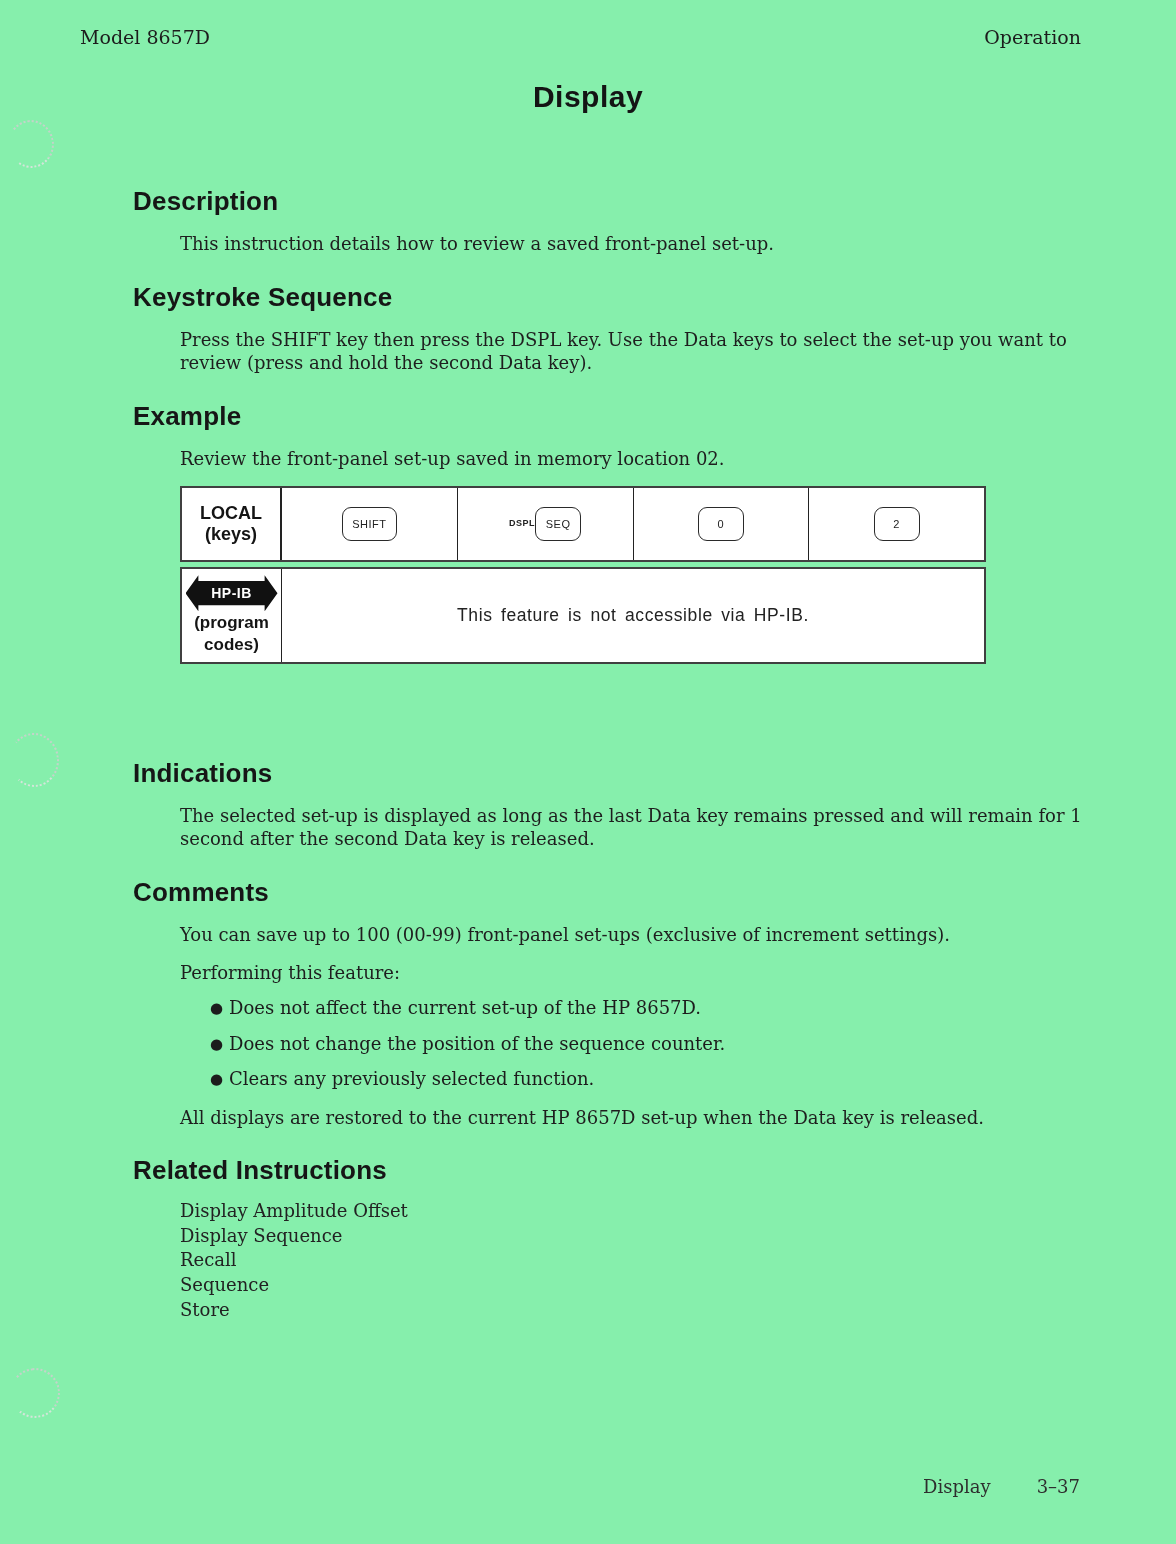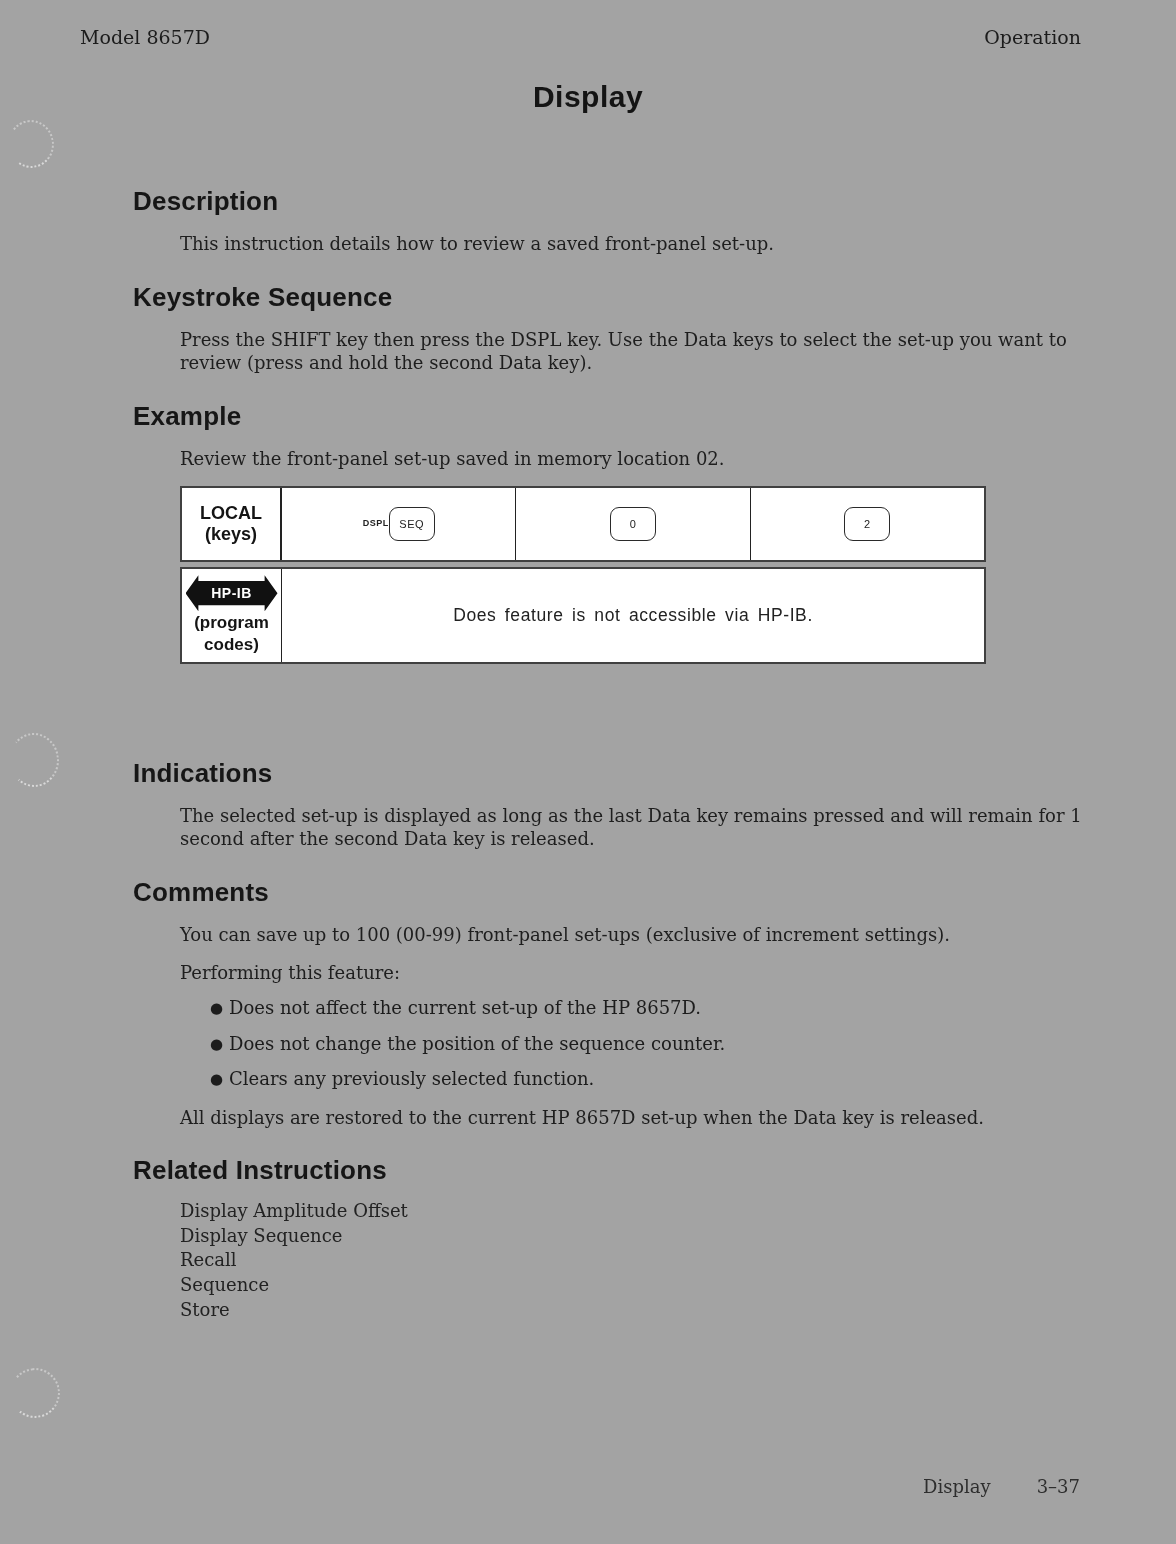--- a/index.html
+++ b/index.html
@@ -1,21 +1,21 @@
 <!DOCTYPE html>
 <html><head>
 <meta charset="utf-8">
 <style>
   * { margin:0; padding:0; box-sizing:border-box; }
   html,body { background:#e8e8e8; }
   .page {
     position:relative;
     width:1176px; height:1544px;
     margin:0 auto;
-    background:#a3a3a3;
+    background:#86efac;
     color:#1c1c1c;
     font-family:"DejaVu Serif", serif;
     overflow:hidden;
   }
 
   
   .scan-artifact {
     position:absolute;
     border:2px dotted #cfcfcf;
     border-left-color:transparent;
@@ -155,39 +155,42 @@
     <h2 class="sec gap-sm">Example</h2>
     <p class="body-text">Review the front-panel set-up saved in memory location 02.</p>
 
     <div class="kt-wrap">
       <div class="kt-row kt-row-keys">
         <div class="kt-label-cell">
           <span>LOCAL</span>
           <span>(keys)</span>
         </div>
         <div class="kt-key-cell">
+          <div class="keycap">SHIFT</div>
+        </div>
+        <div class="kt-key-cell">
           <div class="shift-label">DSPL</div>
           <div class="keycap">SEQ</div>
         </div>
         <div class="kt-key-cell">
           <div class="keycap">0</div>
         </div>
         <div class="kt-key-cell">
           <div class="keycap">2</div>
         </div>
       </div>
       <div class="kt-row kt-row-hpib">
         <div class="hpib-cell">
           <div class="hpib-badge">
             <span>HP-IB</span>
           </div>
           <div class="hpib-caption">(program</div>
           <div class="hpib-caption">codes)</div>
         </div>
-        <div class="hpib-message-cell">Does feature is not accessible via HP-IB.</div>
+        <div class="hpib-message-cell">This feature is not accessible via HP-IB.</div>
       </div>
     </div>
 
     <h2 class="sec" style="margin-top:94px;">Indications</h2>
     <p class="body-text">The selected set-up is displayed as long as the last Data key remains pressed and will remain for 1 second after the second Data key is released.</p>
 
     <h2 class="sec gap-sm">Comments</h2>
     <p class="body-text">You can save up to 100 (00-99) front-panel set-ups (exclusive of increment settings).</p>
     <p class="body-text" style="">Performing this feature:</p>
 

